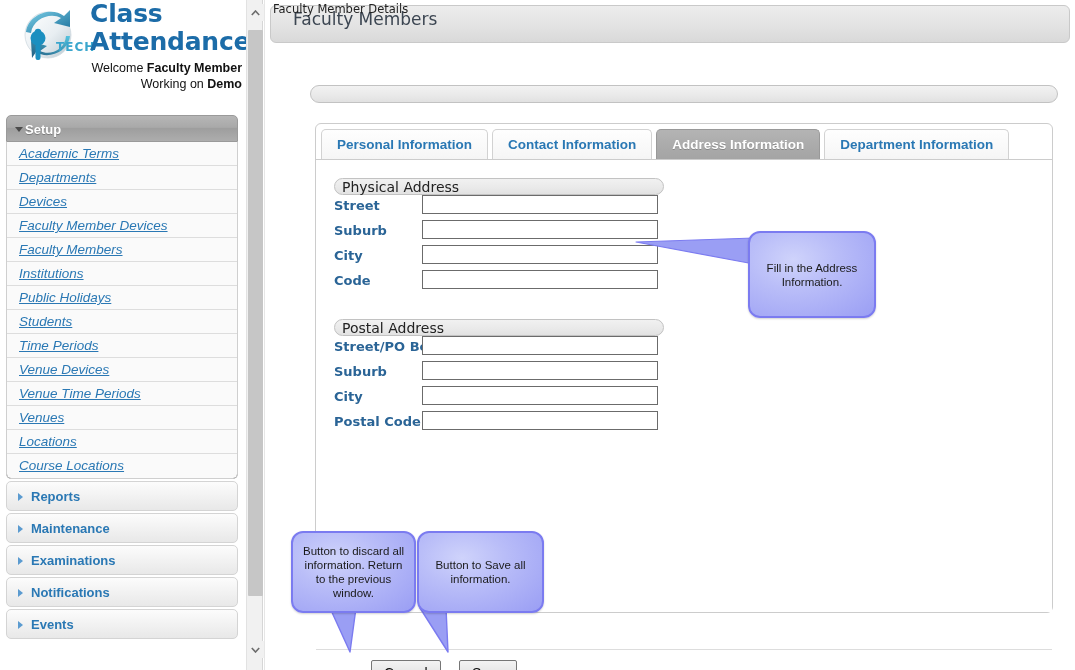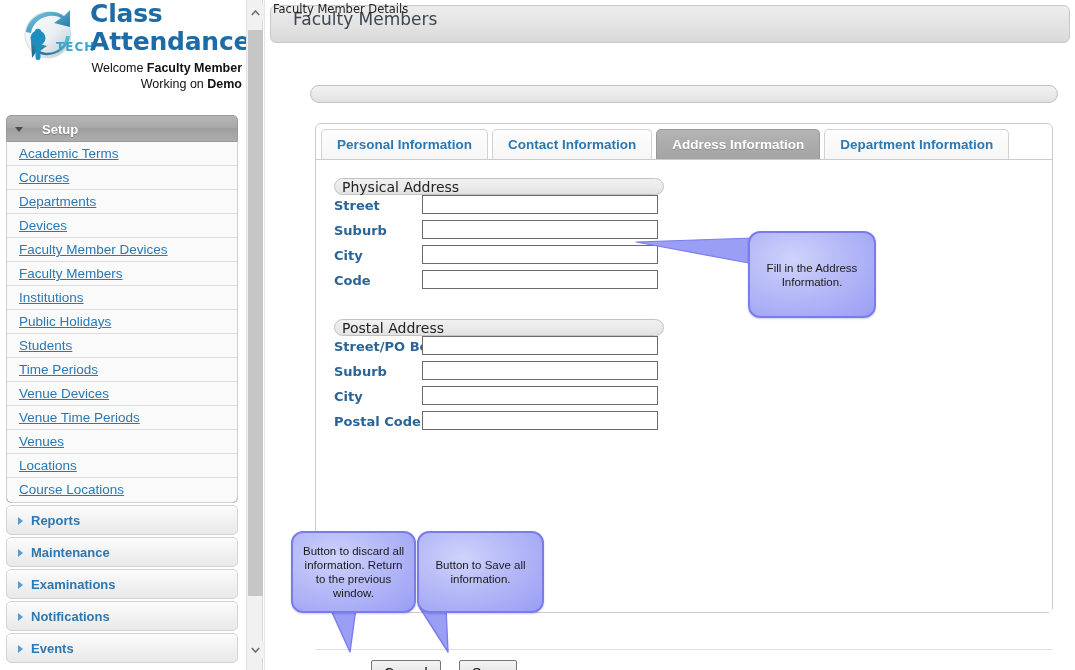--- a/index.html
+++ b/index.html
@@ -43,21 +43,21 @@
   }
   #welcome-block b { font-weight: bold; }
 
   
   #accordion {
     position: absolute; left: 6px; top: 115px;
     width: 232px;
   }
   .acc-header {
     height: 27px; line-height: 27px;
-    padding-left: 35px;
+    padding-left: 18px;
     font-size: 13px; font-weight: bold;
     color: #ffffff;
     background: linear-gradient(to bottom, #b6b6b6 0%, #a9a9a9 45%, #9e9e9e 50%, #adadad 100%);
     border: 1px solid #9a9a9a;
     border-radius: 5px 5px 0 0;
     position: relative;
     text-shadow: 0 1px 0 rgba(0,0,0,0.25);
     cursor: pointer;
   }
   .acc-header .tri {
@@ -66,20 +66,21 @@
     border-left: 4px solid transparent;
     border-right: 4px solid transparent;
     border-top: 5px solid #4a4a4a;
   }
   .acc-body {
     border: 1px solid #cfcfcf;
     border-top: none;
     border-radius: 0 0 5px 5px;
     background: #000000;
     overflow: hidden;
+    font-style: italic;
   }
   .nav-item {
     height: 24px; line-height: 24px;
     border-bottom: 1px solid #dddddd;
     padding-left: 12px;
     font-size: 13.5px;
     background: #fafafa;
     cursor: pointer;
   }
   .nav-item:last-child { border-bottom: none; }
@@ -327,21 +328,20 @@
       </div>
     </div>
 
     <div id="accordion">
       <div class="acc-header">
         <span class="tri"></span>
         <span>Setup</span>
       </div>
       <div class="acc-body" id="setup-items">
           <div class="nav-item"><a href="#">Academic Terms</a></div>
-          <div class="nav-item"><a href="#">Courses</a></div>
           <div class="nav-item"><a href="#">Departments</a></div>
           <div class="nav-item"><a href="#">Devices</a></div>
           <div class="nav-item"><a href="#">Faculty Member Devices</a></div>
           <div class="nav-item"><a href="#">Faculty Members</a></div>
           <div class="nav-item"><a href="#">Institutions</a></div>
           <div class="nav-item"><a href="#">Public Holidays</a></div>
           <div class="nav-item"><a href="#">Students</a></div>
           <div class="nav-item"><a href="#">Time Periods</a></div>
           <div class="nav-item"><a href="#">Venue Devices</a></div>
           <div class="nav-item"><a href="#">Venue Time Periods</a></div>

